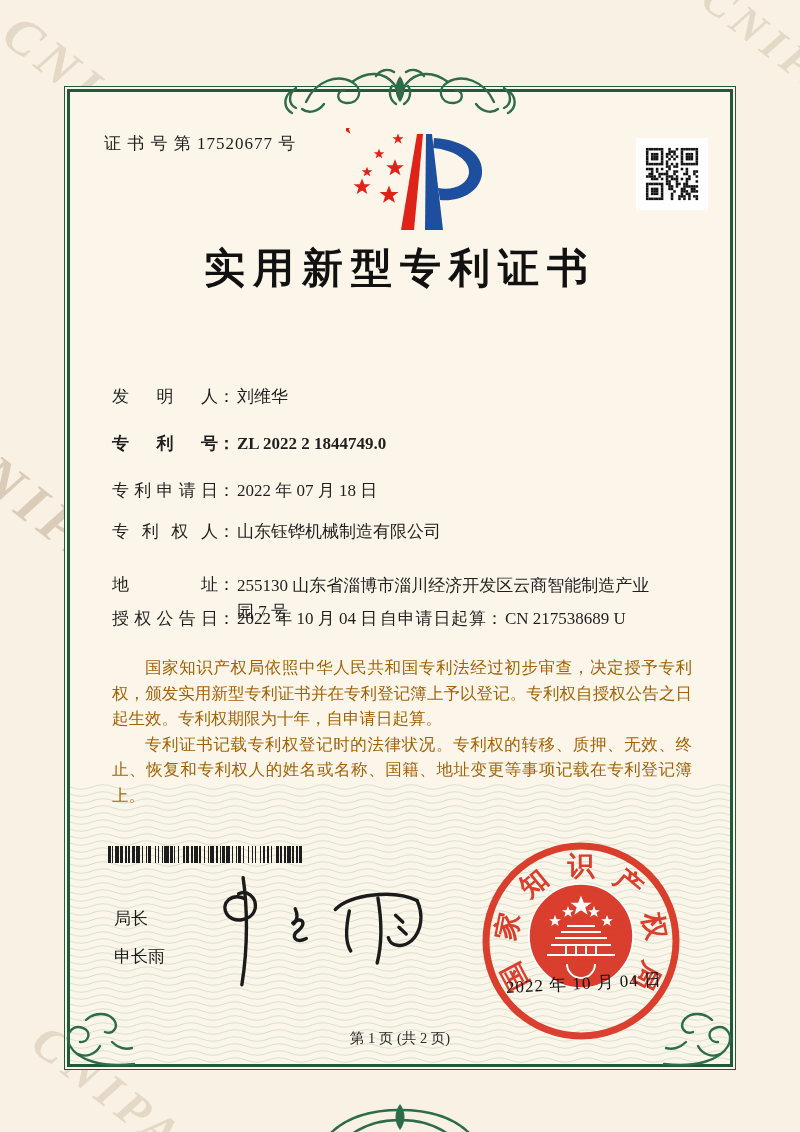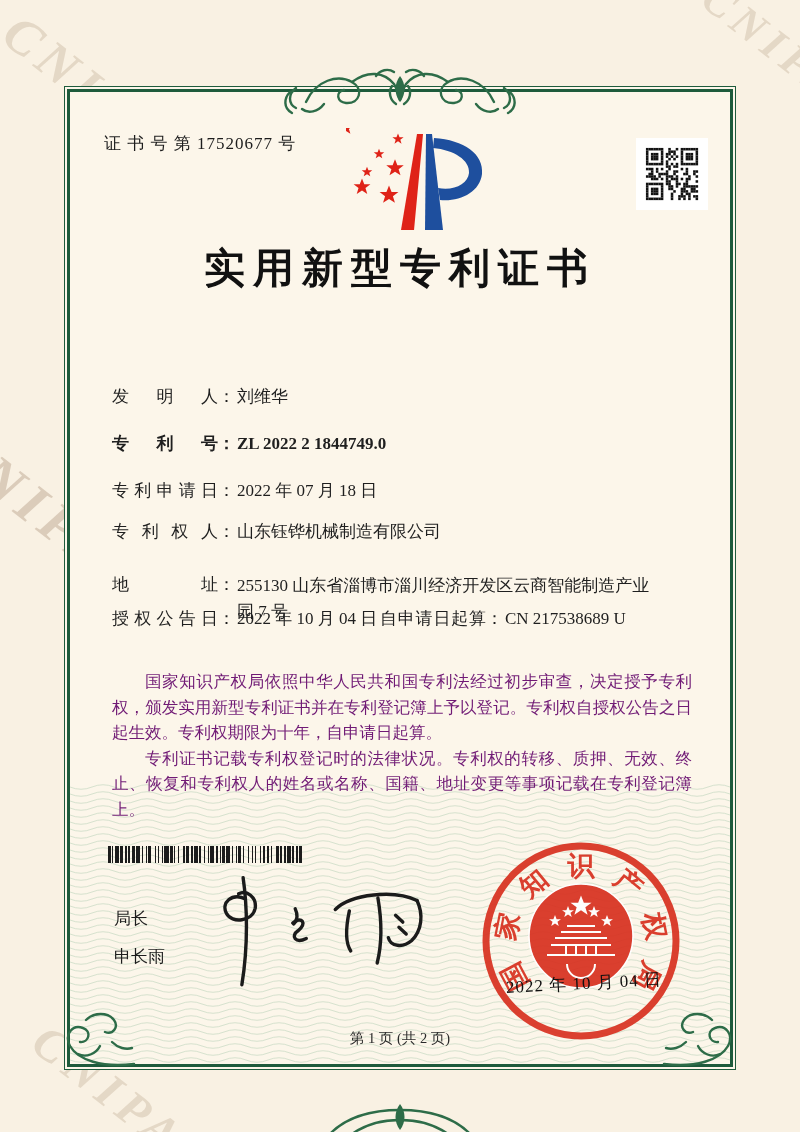--- a/index.html
+++ b/index.html
@@ -27,22 +27,22 @@
   .title{position:absolute;left:0;top:241px;width:800px;text-align:center;
     font-size:41px;font-weight:700;letter-spacing:8px;color:#111;}
   
   .frow{position:absolute;left:112px;font-size:17px;line-height:24px;color:#1f1f1f;white-space:nowrap;}
   .flabel{display:inline-block;width:106px;text-align:justify;text-align-last:justify;vertical-align:top;}
   .fcolon{display:inline-block;vertical-align:top;}
   .fvalue{display:inline-block;margin-left:2px;vertical-align:top;}
   .frow.addr .fvalue{white-space:normal;width:420px;line-height:26px;}
   .frow.grant .pair2{position:absolute;left:268px;top:0;white-space:nowrap;}
   
-  .body-text{position:absolute;left:112px;top:669px;width:580px;font-size:16.5px;
-    line-height:25.5px;text-align:justify;color:#701a75;}
+  .body-text{position:absolute;left:112px;top:655px;width:580px;font-size:16.5px;
+    line-height:25.5px;text-align:justify;color:#a16207;}
   .body-text p{margin:0;text-indent:2em;}
   
   .barcode{position:absolute;left:108px;top:846px;height:17px;display:flex;align-items:stretch;}
   .barcode .b{height:100%;}
   .signer{position:absolute;left:114px;top:900px;font-size:17px;line-height:38px;color:#1d1d1d;}
   .sig{position:absolute;left:200px;top:870px;width:240px;height:118px;}
   .seal{position:absolute;left:478px;top:838px;width:206px;height:206px;}
   .seal-char{font-size:27px;font-weight:700;fill:#d8301f;font-family:"Liberation Serif","DejaVu Serif",serif;}
   .seal-date{position:absolute;left:496px;top:972px;width:176px;text-align:center;
     font-size:17px;color:#111;transform:rotate(-3deg);letter-spacing:1px;}

